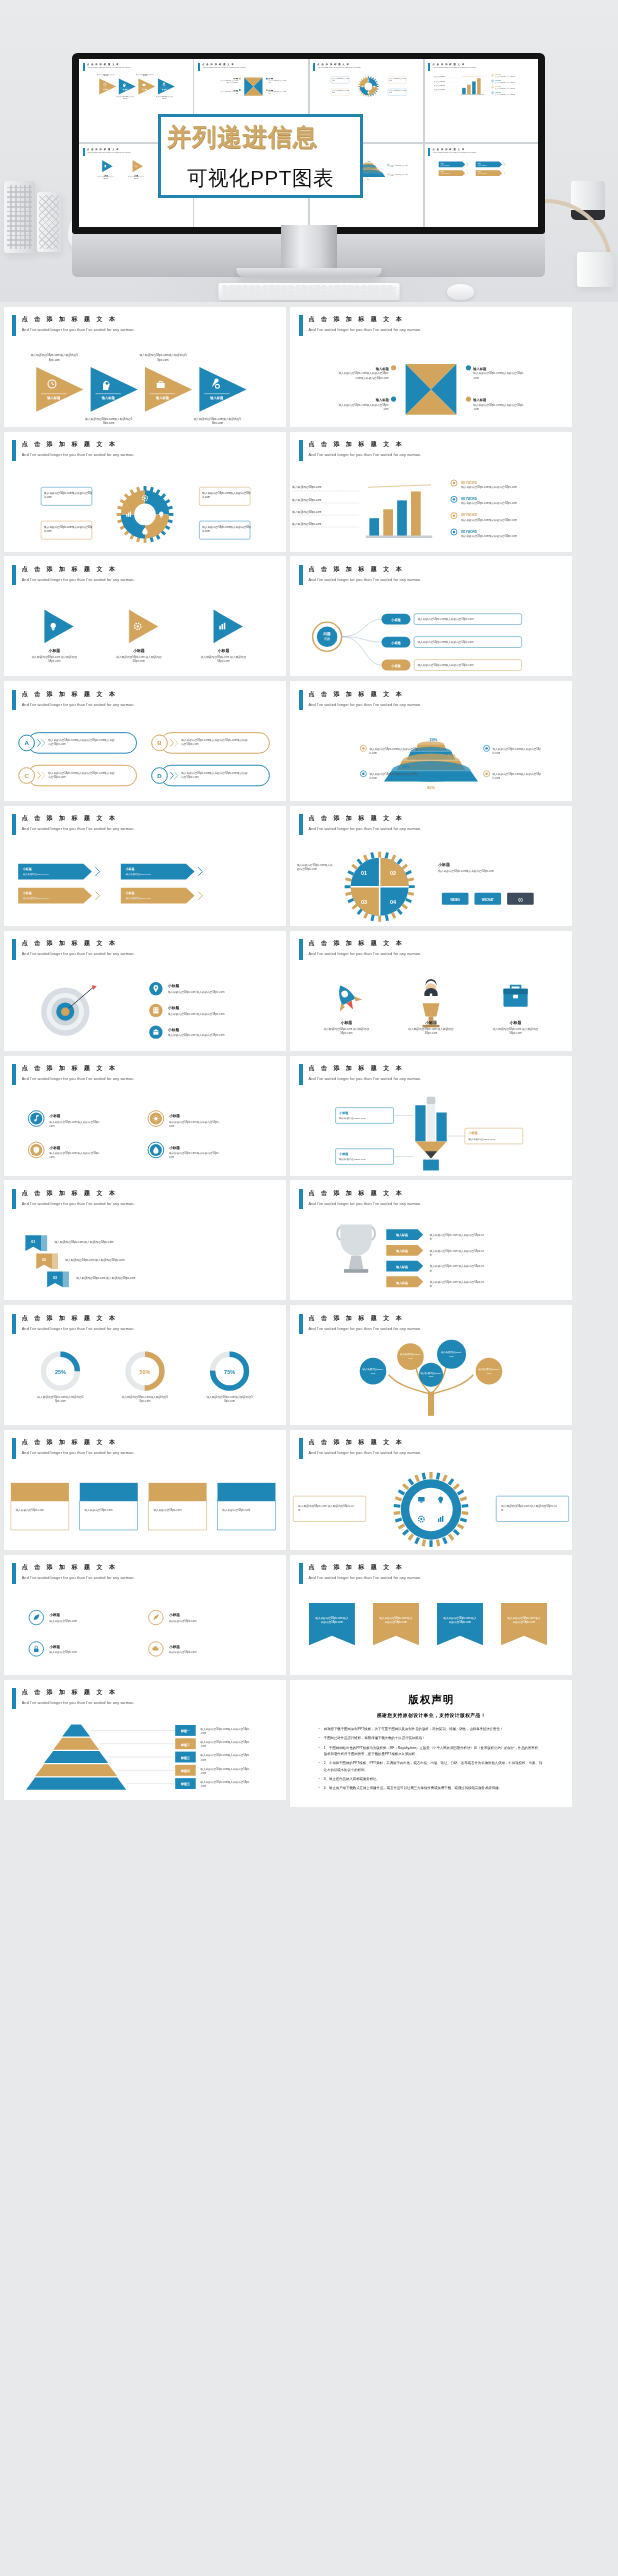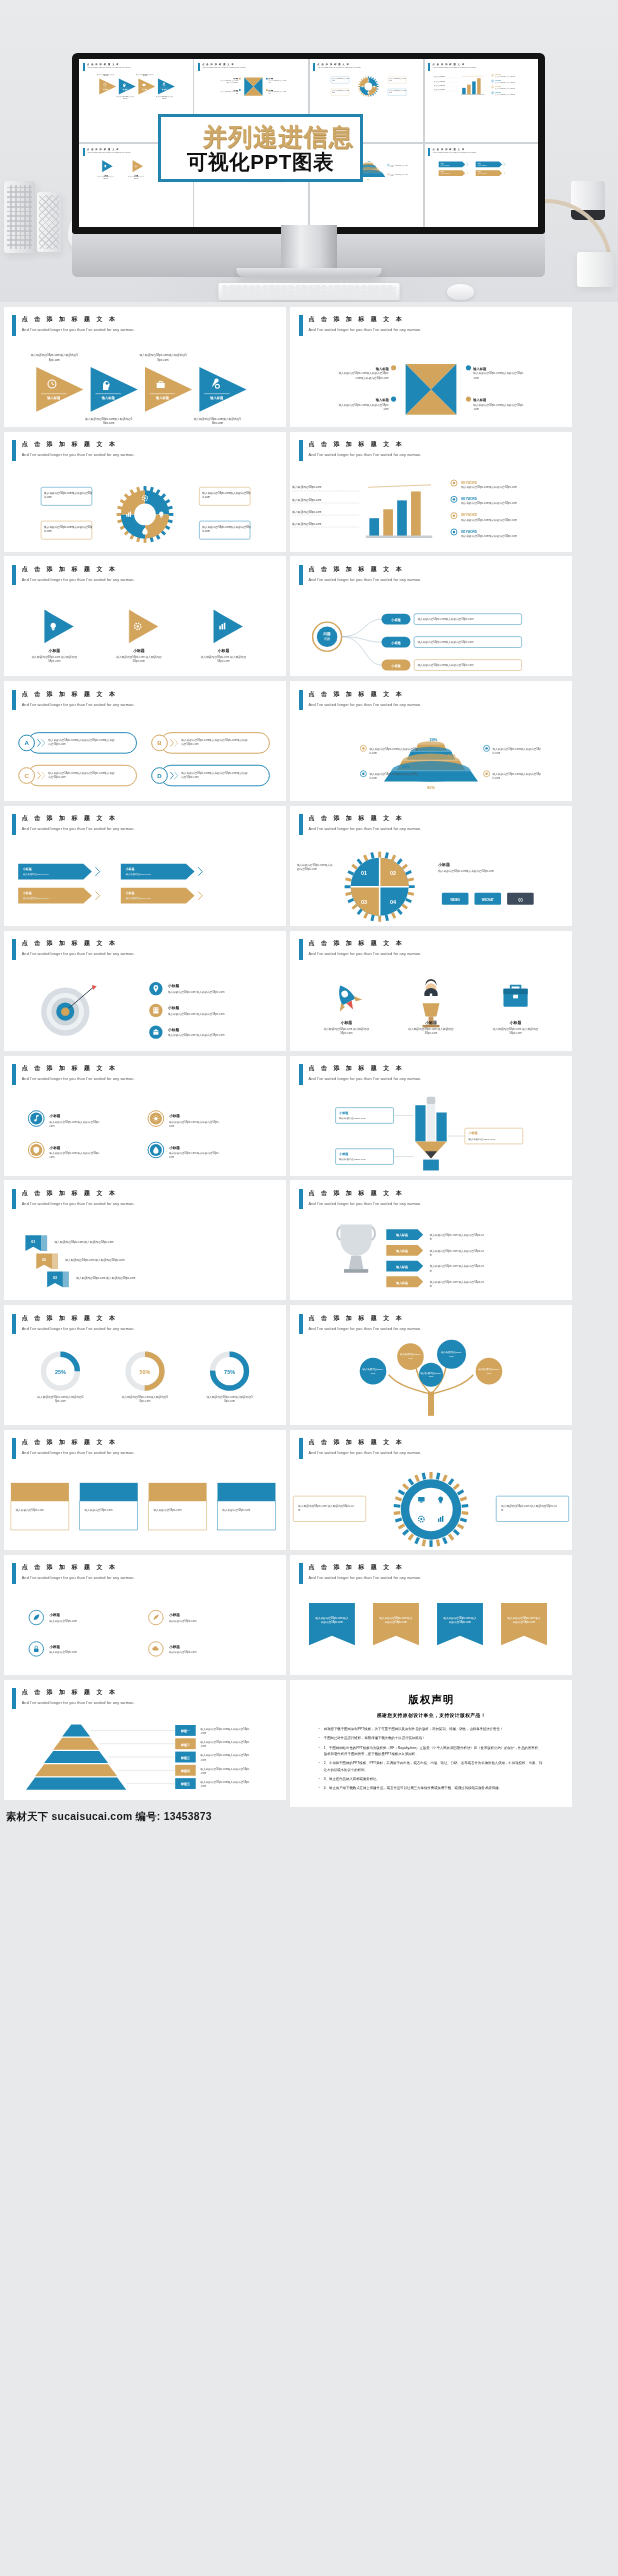--- a/index.html
+++ b/index.html
@@ -67,23 +67,23 @@
   .mini{ background:#fff; position:relative; overflow:hidden; }
   .mini .mh{ position:absolute; left:3.6px; top:4.2px; display:flex; gap:2.4px; align-items:flex-start;}
   .mini .mbar{ width:1.8px; height:7.8px; background:#1f87b5; }
   .mini .mt{ font-size:2.2px; font-weight:bold; letter-spacing:0.7px; color:#222; white-space:nowrap;}
   .mini .ms{ font-size:1.6px; color:#666; white-space:nowrap; margin-top:1.2px;}
   .mini svg{ position:absolute; left:0; top:9.7px; }
 
   
   .titleBox{ position:absolute; left:158px; top:114px; width:205px; z-index:9; }
   .titleFrame{ border:3px solid #2183ae; background:#fff; padding:7.2px 6px 4.8px; }
-  .t-main{ font-size:24px; font-weight:bold; color:#cfa969; letter-spacing:1.2px; text-align:right;
+  .t-main{ font-size:24px; font-weight:bold; color:#cfa969; letter-spacing:1.2px; text-align:left;
            text-shadow:0.6px 0.6px 0 #b89355; line-height:1.05;}
-  .t-sub{ margin-top:2px; font-size:20.5px; font-weight:bold; color:#111; letter-spacing:0.6px; text-align:center;
+  .t-sub{ margin-top:18px; font-size:20.5px; font-weight:normal; color:#111; letter-spacing:0.6px; text-align:center;
           background:#fff; line-height:1.1;}
 
   
   .grid{ width:576px; background:#e8e9eb; padding:4.8px 3.6px 0; display:grid;
          grid-template-columns:1fr 1fr; gap:4.8px 4.8px; }
   .slide{ background:#fff; height:120px; position:relative; overflow:hidden; }
   .sh{ position:absolute; left:8.5px; top:8.5px; display:flex; gap:5.4px; align-items:flex-start;}
   .sbar{ width:4.2px; height:20.5px; background:#1f87b5; }
   .sh-txt .st{ font-size:6px; font-weight:bold; letter-spacing:2.4px; color:#1b1b1b; }
   .sh-txt .ss{ font-size:3.9px; color:#555; margin-top:3px; letter-spacing:0.1px;}
@@ -1523,17 +1523,14 @@
             <span>3、禁止把作品纳入商标或服务标记。</span>
           </div>
           <div class="cp-li">
             <span class="dot">•</span>
             <span>4、禁止用户用下载数式在网上传播作品，或者作品可以让第三方单独付费或免费下载、或通过转移电话服务系统传播。</span>
           </div>
         </div>
       </div>
     </div>
 
-  <div class="footer">
-    <div class="foot-txt">素材天下 sucaisucai.com 编号: 13453873</div>
-  </div>
 </div>
 
 
 </body></html>

